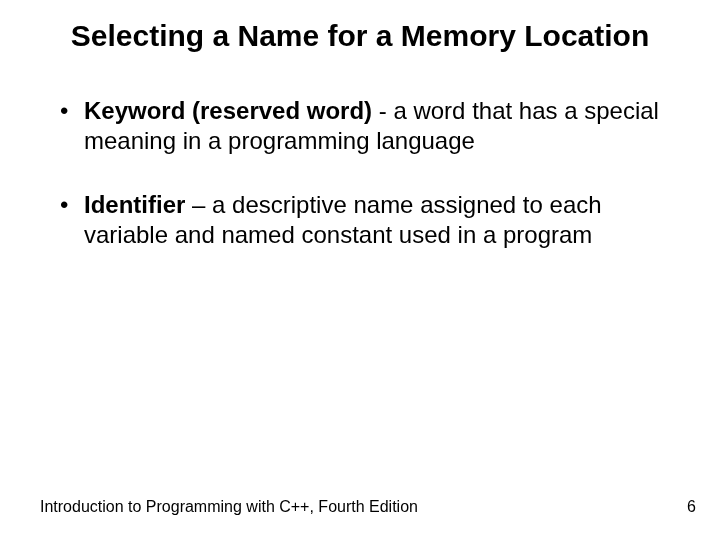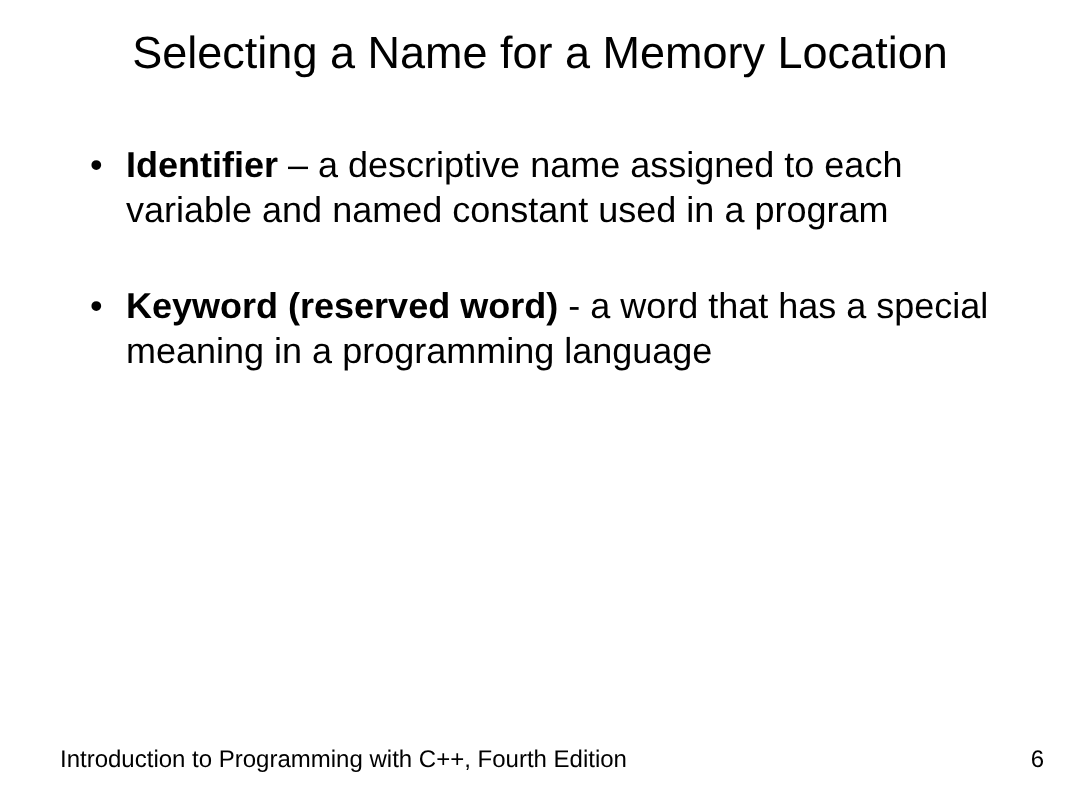--- a/index.html
+++ b/index.html
@@ -5,21 +5,21 @@
   * { margin: 0; padding: 0; box-sizing: border-box; }
   html, body { width: 720px; height: 540px; background: #fff; font-family: Arial, Helvetica, sans-serif; color: #000; }
   .slide {
     width: 720px;
     height: 540px;
     position: relative;
     padding: 18px 40px 0 40px;
   }
   .title {
     font-size: 30px;
-    font-weight: normal;
+    font-weight: bold;
     text-align: center;
     line-height: 1.2;
     margin: 0 auto 42px auto;
     max-width: 580px;
   }
   .bullets {
     list-style: none;
     padding-left: 20px;
   }
   .bullets > li {
@@ -50,24 +50,24 @@
 </style>
 </head>
 <body>
 
 <div class="slide">
 
   <h1 class="title">Selecting a Name for a Memory Location</h1>
 
   <ul class="bullets">
     <li>
-      <span class="bold">Identifier</span><span> – </span><span>a descriptive name assigned to each variable and named constant used in a program</span>
+      <span class="bold">Keyword (reserved word)</span><span> - </span><span>a word that has a special meaning in a programming language</span>
     </li>
     <li>
-      <span class="bold">Keyword (reserved word)</span><span> - </span><span>a word that has a special meaning in a programming language</span>
+      <span class="bold">Identifier</span><span> – </span><span>a descriptive name assigned to each variable and named constant used in a program</span>
     </li>
   </ul>
 
   <div class="footer">
     <span>Introduction to Programming with C++, Fourth Edition</span>
     <span>6</span>
   </div>
 
 </div>
 

